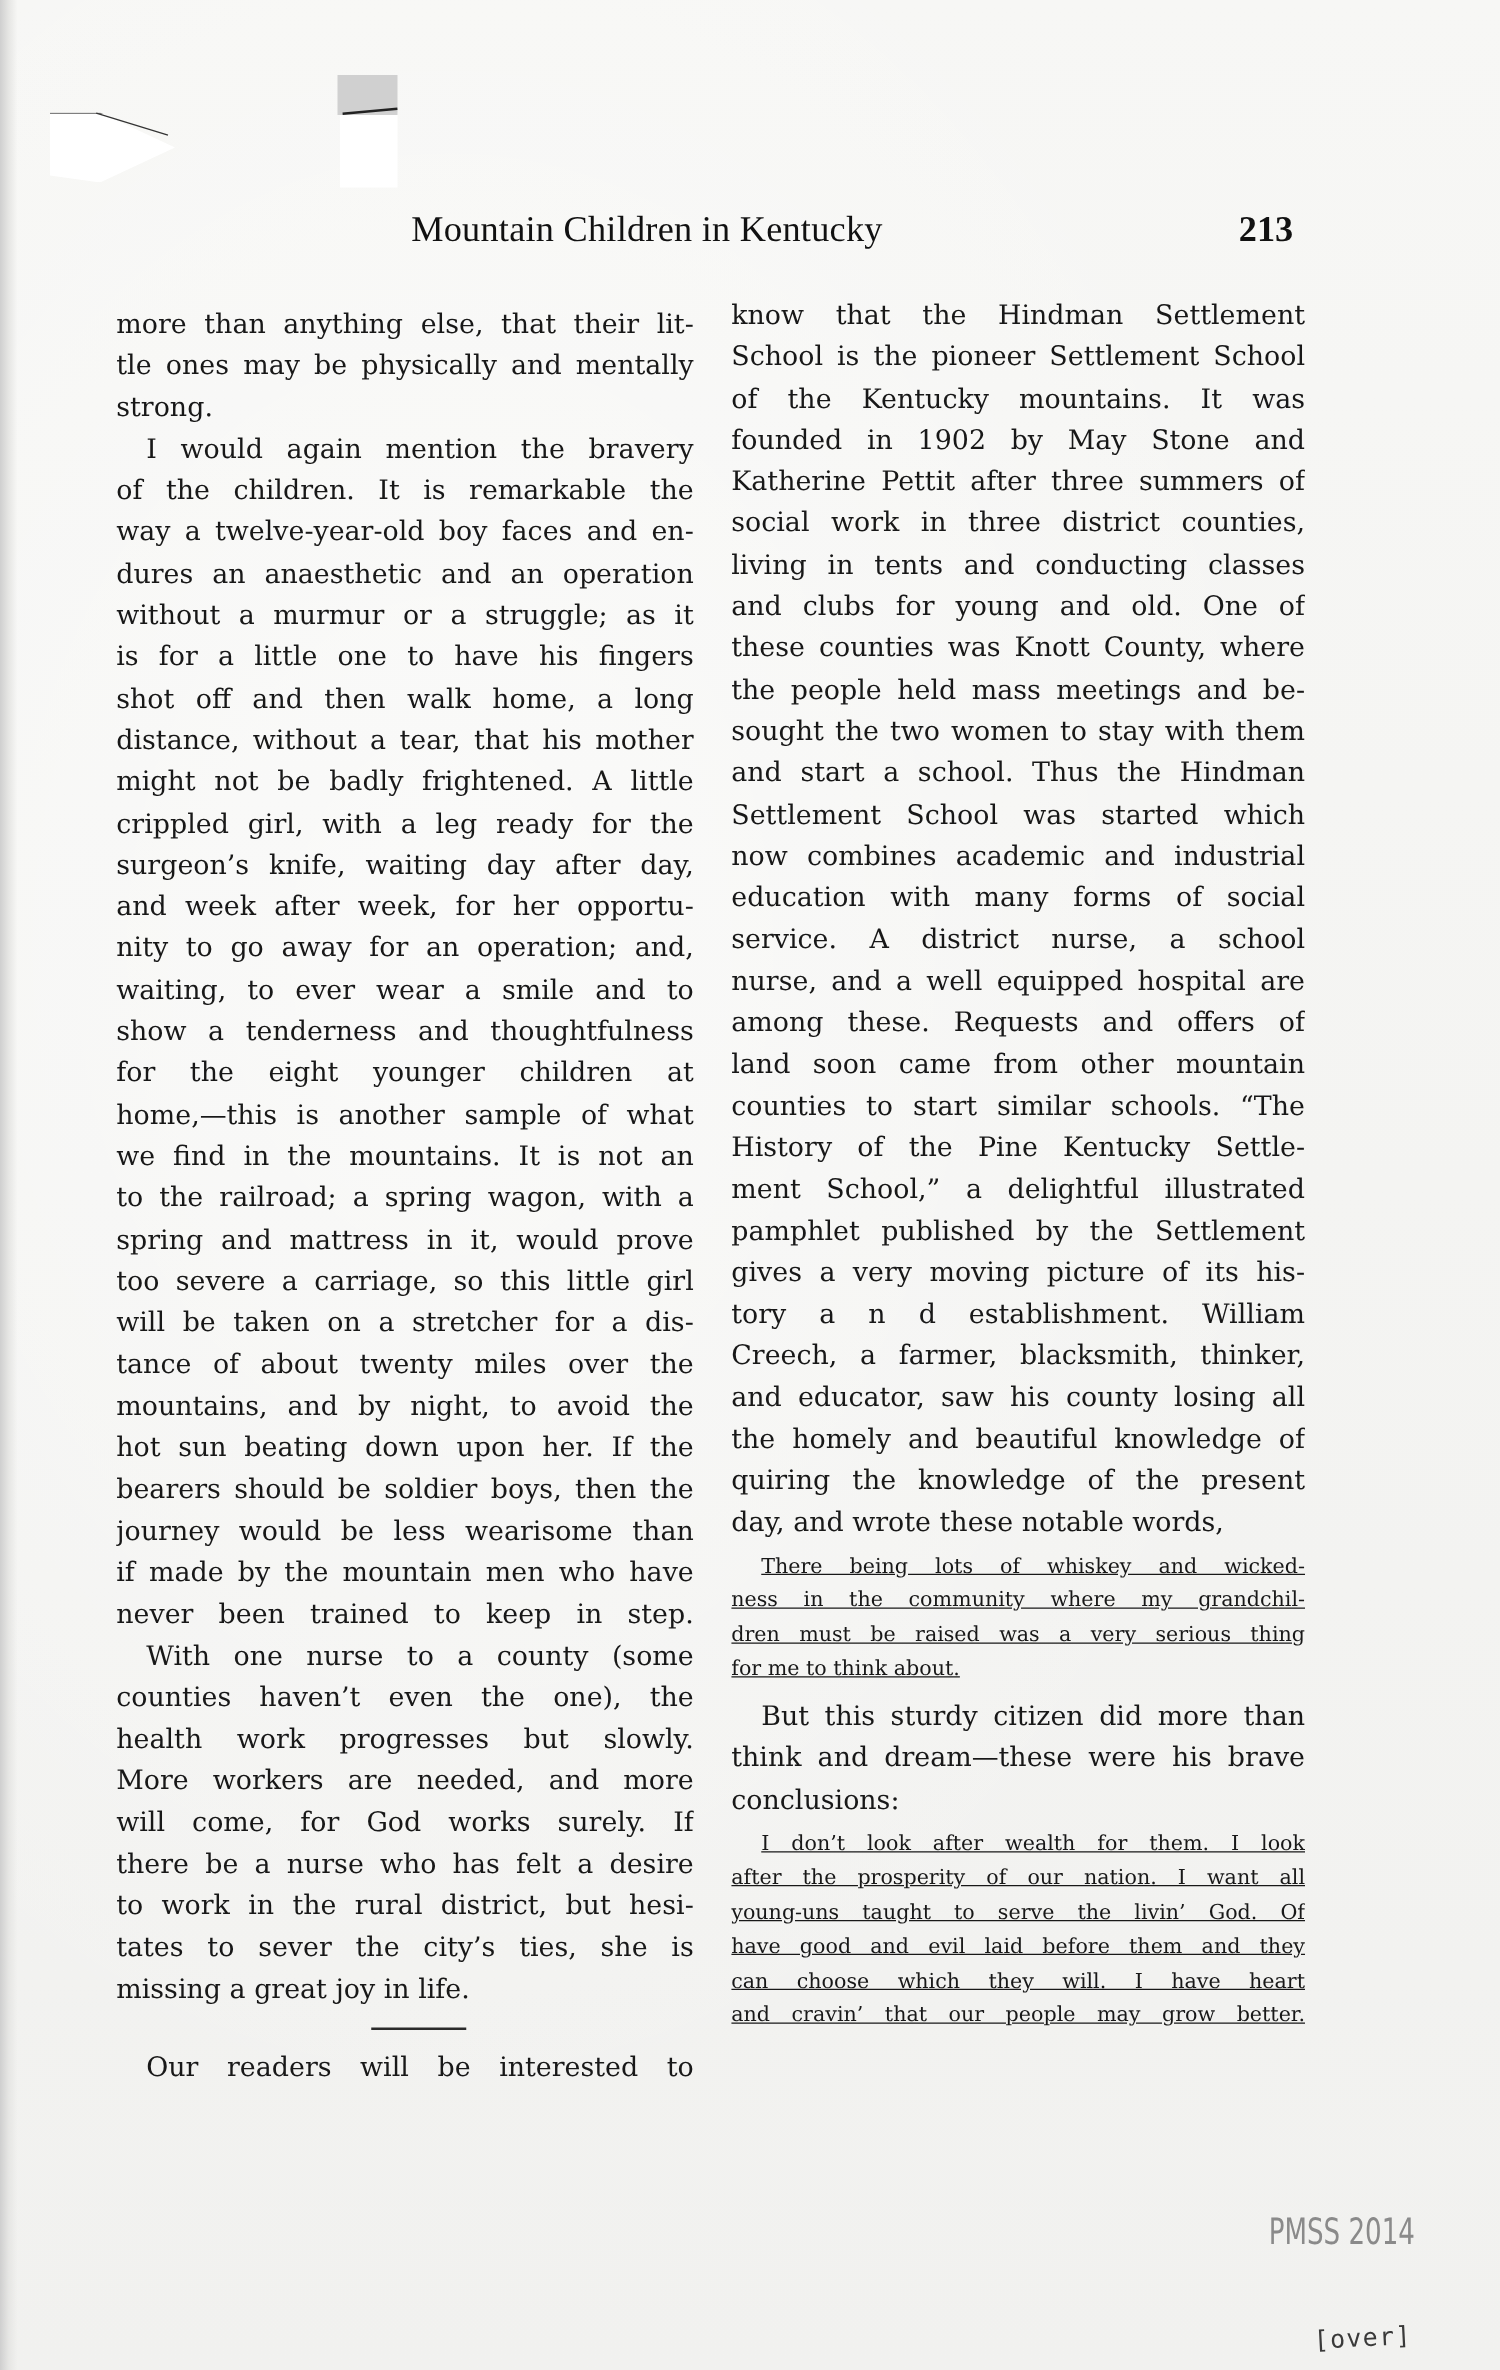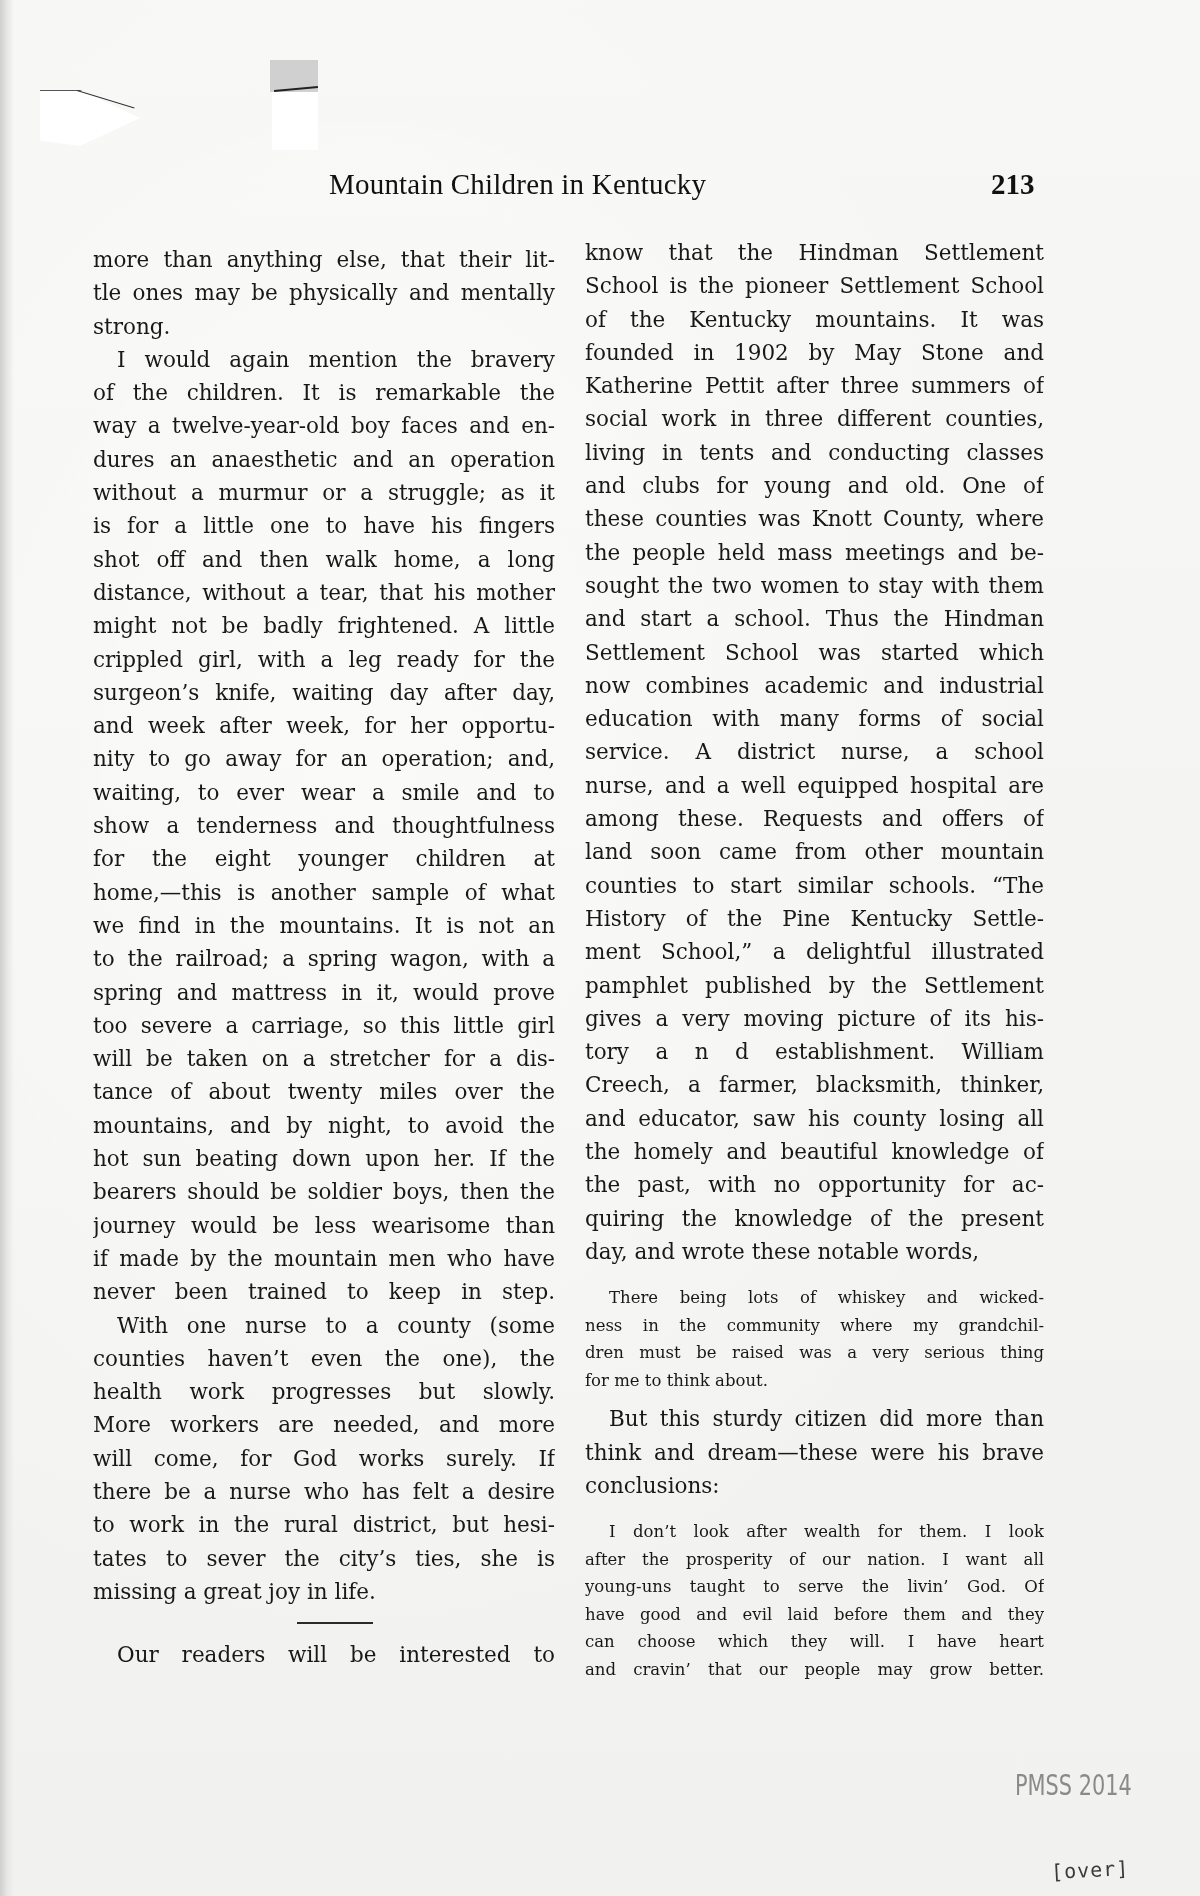--- a/index.html
+++ b/index.html
@@ -64,21 +64,21 @@
   .ln {
     display: block; height: 33.3px; line-height: 33.3px; white-space: nowrap;
     text-align: justify; text-align-last: justify; overflow: hidden;
   }
   .ln.end { text-align-last: left; }
   .ln.indent { padding-left: 24px; }
 
   .quote .ln {
     font-size: 16.5px; height: 27.5px; line-height: 27.5px;
   }
-  .quote { margin-top: 16px; margin-bottom: 8px; }
+  .quote { margin-top: 4px; margin-bottom: 8px; text-decoration: underline; }
 
   .rule {
     display: block; width: 76px; height: 2px; background: #2a2a2a;
     margin: 14px 0 14px 204px;
   }
 
   .watermark {
     position: absolute; left: 1015px; top: 1768px;
     font-family: "DejaVu Sans", "Liberation Sans", sans-serif;
     font-size: 29px; color: #8a8a8a; letter-spacing: 0px;
@@ -158,21 +158,21 @@
         <span class="ln indent">Our readers will be interested to</span>
       </div>
     </div>
   <div class="col col-right">
       <div class="para">
         <span class="ln">know that the Hindman Settlement</span>
         <span class="ln">School is the pioneer Settlement School</span>
         <span class="ln">of the Kentucky mountains.  It was</span>
         <span class="ln">founded in 1902 by May Stone and</span>
         <span class="ln">Katherine Pettit after three summers of</span>
-        <span class="ln">social work in three different counties,</span>
+        <span class="ln">social work in three district counties,</span>
         <span class="ln">living in tents and conducting classes</span>
         <span class="ln">and clubs for young and old.  One of</span>
         <span class="ln">these counties was Knott County, where</span>
         <span class="ln">the people held mass meetings and be-</span>
         <span class="ln">sought the two women to stay with them</span>
         <span class="ln">and start a school.  Thus the Hindman</span>
         <span class="ln">Settlement School was started which</span>
         <span class="ln">now combines academic and industrial</span>
         <span class="ln">education with many forms of social</span>
         <span class="ln">service.  A district nurse, a school</span>
@@ -181,21 +181,20 @@
         <span class="ln">land soon came from other mountain</span>
         <span class="ln">counties to start similar schools.  “The</span>
         <span class="ln">History of the Pine Kentucky Settle-</span>
         <span class="ln">ment School,” a delightful illustrated</span>
         <span class="ln">pamphlet published by the Settlement</span>
         <span class="ln">gives a very moving picture of its his-</span>
         <span class="ln">tory  a n d  establishment.   William</span>
         <span class="ln">Creech, a farmer, blacksmith, thinker,</span>
         <span class="ln">and educator, saw his county losing all</span>
         <span class="ln">the homely and beautiful knowledge of</span>
-        <span class="ln">the past, with no opportunity for ac-</span>
         <span class="ln">quiring the knowledge of the present</span>
         <span class="ln end">day, and wrote these notable words,</span>
       </div>
       <div class="quote">
         <span class="ln indent">There being lots of whiskey and wicked-</span>
         <span class="ln">ness in the community where my grandchil-</span>
         <span class="ln">dren must be raised was a very serious thing</span>
         <span class="ln end">for me to think about.</span>
       </div>
       <div class="para">

